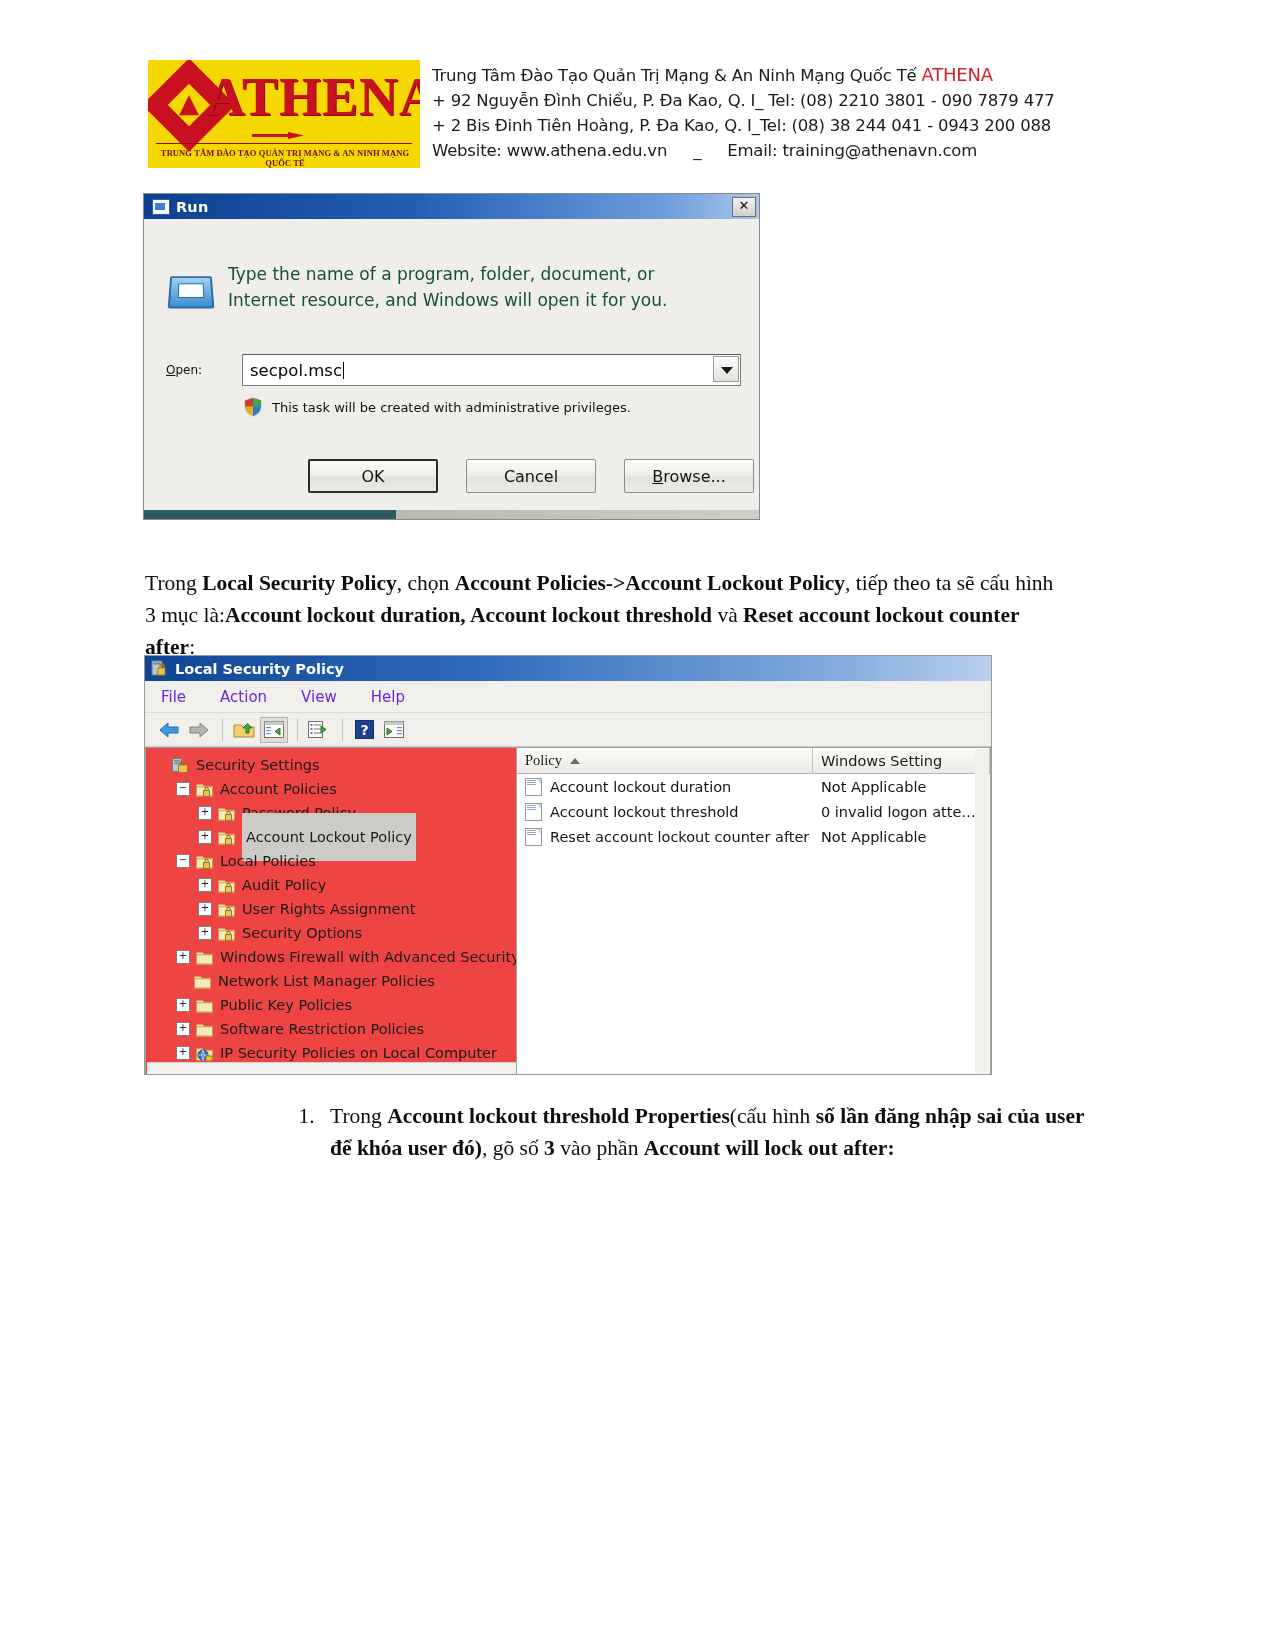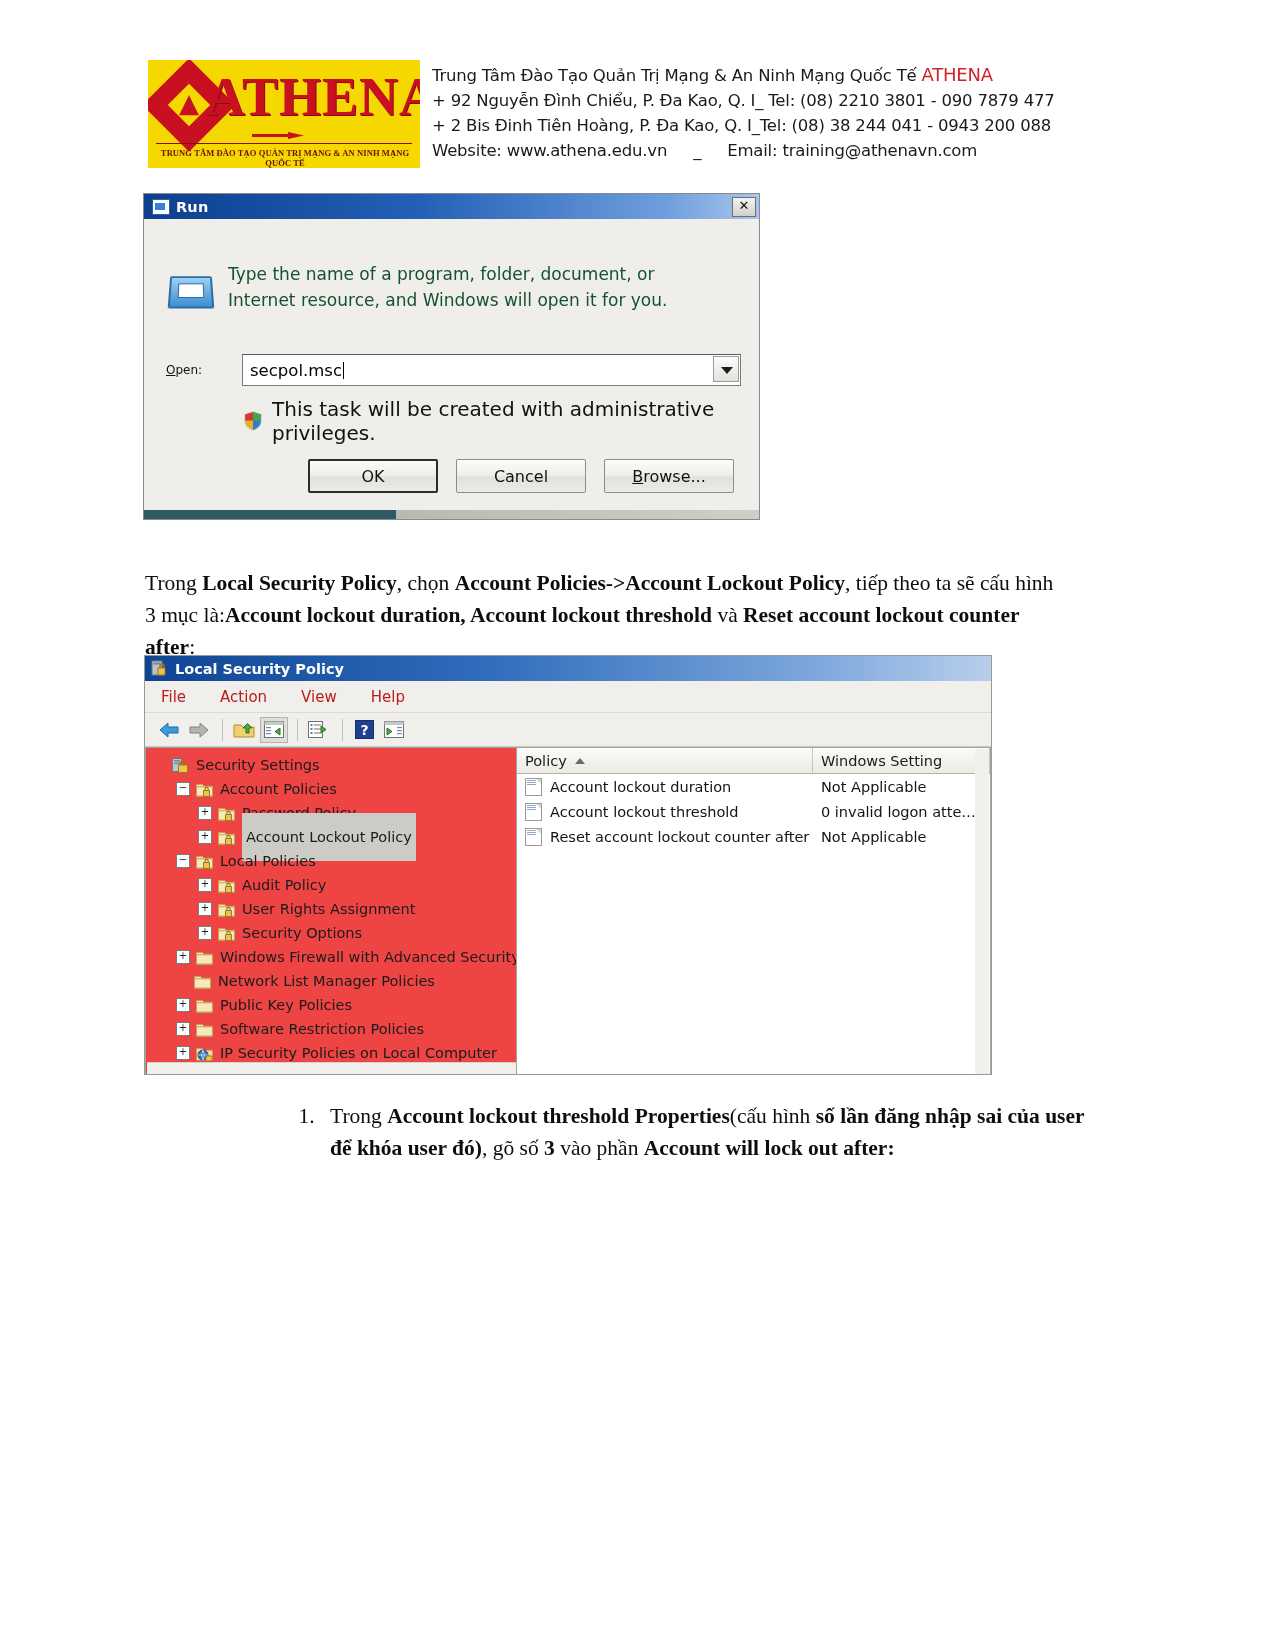--- a/index.html
+++ b/index.html
@@ -279,28 +279,28 @@
     align-items: center;
   }
   #uac-shield {
     width: 18px; height: 20px;
     margin-right: 10px;
     flex: none;
     position: relative;
   }
   #uac-shield svg { display: block; }
   #run-uac-text {
-    font-size: 20px;
+    font-size: 13px;
     color: #111;
   }
   #run-buttons {
     position: absolute;
     left: 164px; top: 240px;
     display: flex;
-    gap: 18px;
+    gap: 28px;
   }
   .run-btn {
     width: 130px;
     height: 34px;
     background: linear-gradient(to bottom, #fbfbfa 0%, #f0efeb 45%, #e2e1db 55%, #eceae4 100%);
     border: 1px solid #8c8c8c;
     border-radius: 2px;
     font-size: 16px;
     color: #111;
     font-family: "DejaVu Sans", sans-serif;
@@ -370,21 +370,21 @@
   #lsp-menubar {
     height: 31px;
     background: #f0efeb;
     display: flex;
     align-items: center;
     padding-left: 16px;
     border-bottom: 1px solid #dcdad4;
   }
   .lsp-menu-item {
     font-size: 15px;
-    color: #b91c1c;
+    color: #6d28d9;
     margin-right: 34px;
     cursor: pointer;
   }
   #lsp-toolbar {
     height: 33px;
     background: #f0efeb;
     display: flex;
     align-items: center;
     padding-left: 10px;
     border-bottom: 1px solid #c9c7c1;
@@ -475,21 +475,21 @@
   .lh-col {
     font-size: 14.5px;
     color: #1b1b1b;
     display: flex;
     align-items: center;
     padding-left: 8px;
     border-right: 1px solid #c6c4be;
     box-sizing: border-box;
     cursor: pointer;
   }
-  .lh-col.policy { width: 296px; }
+  .lh-col.policy { width: 296px; font-family: Liberation Serif, serif; }
   .lh-col.setting { flex: 1; }
   .sort-arrow {
     margin-left: 8px;
     border-left: 5px solid transparent;
     border-right: 5px solid transparent;
     border-bottom: 6px solid #6c6a64;
   }
   .list-row {
     display: flex;
     height: 25px;

